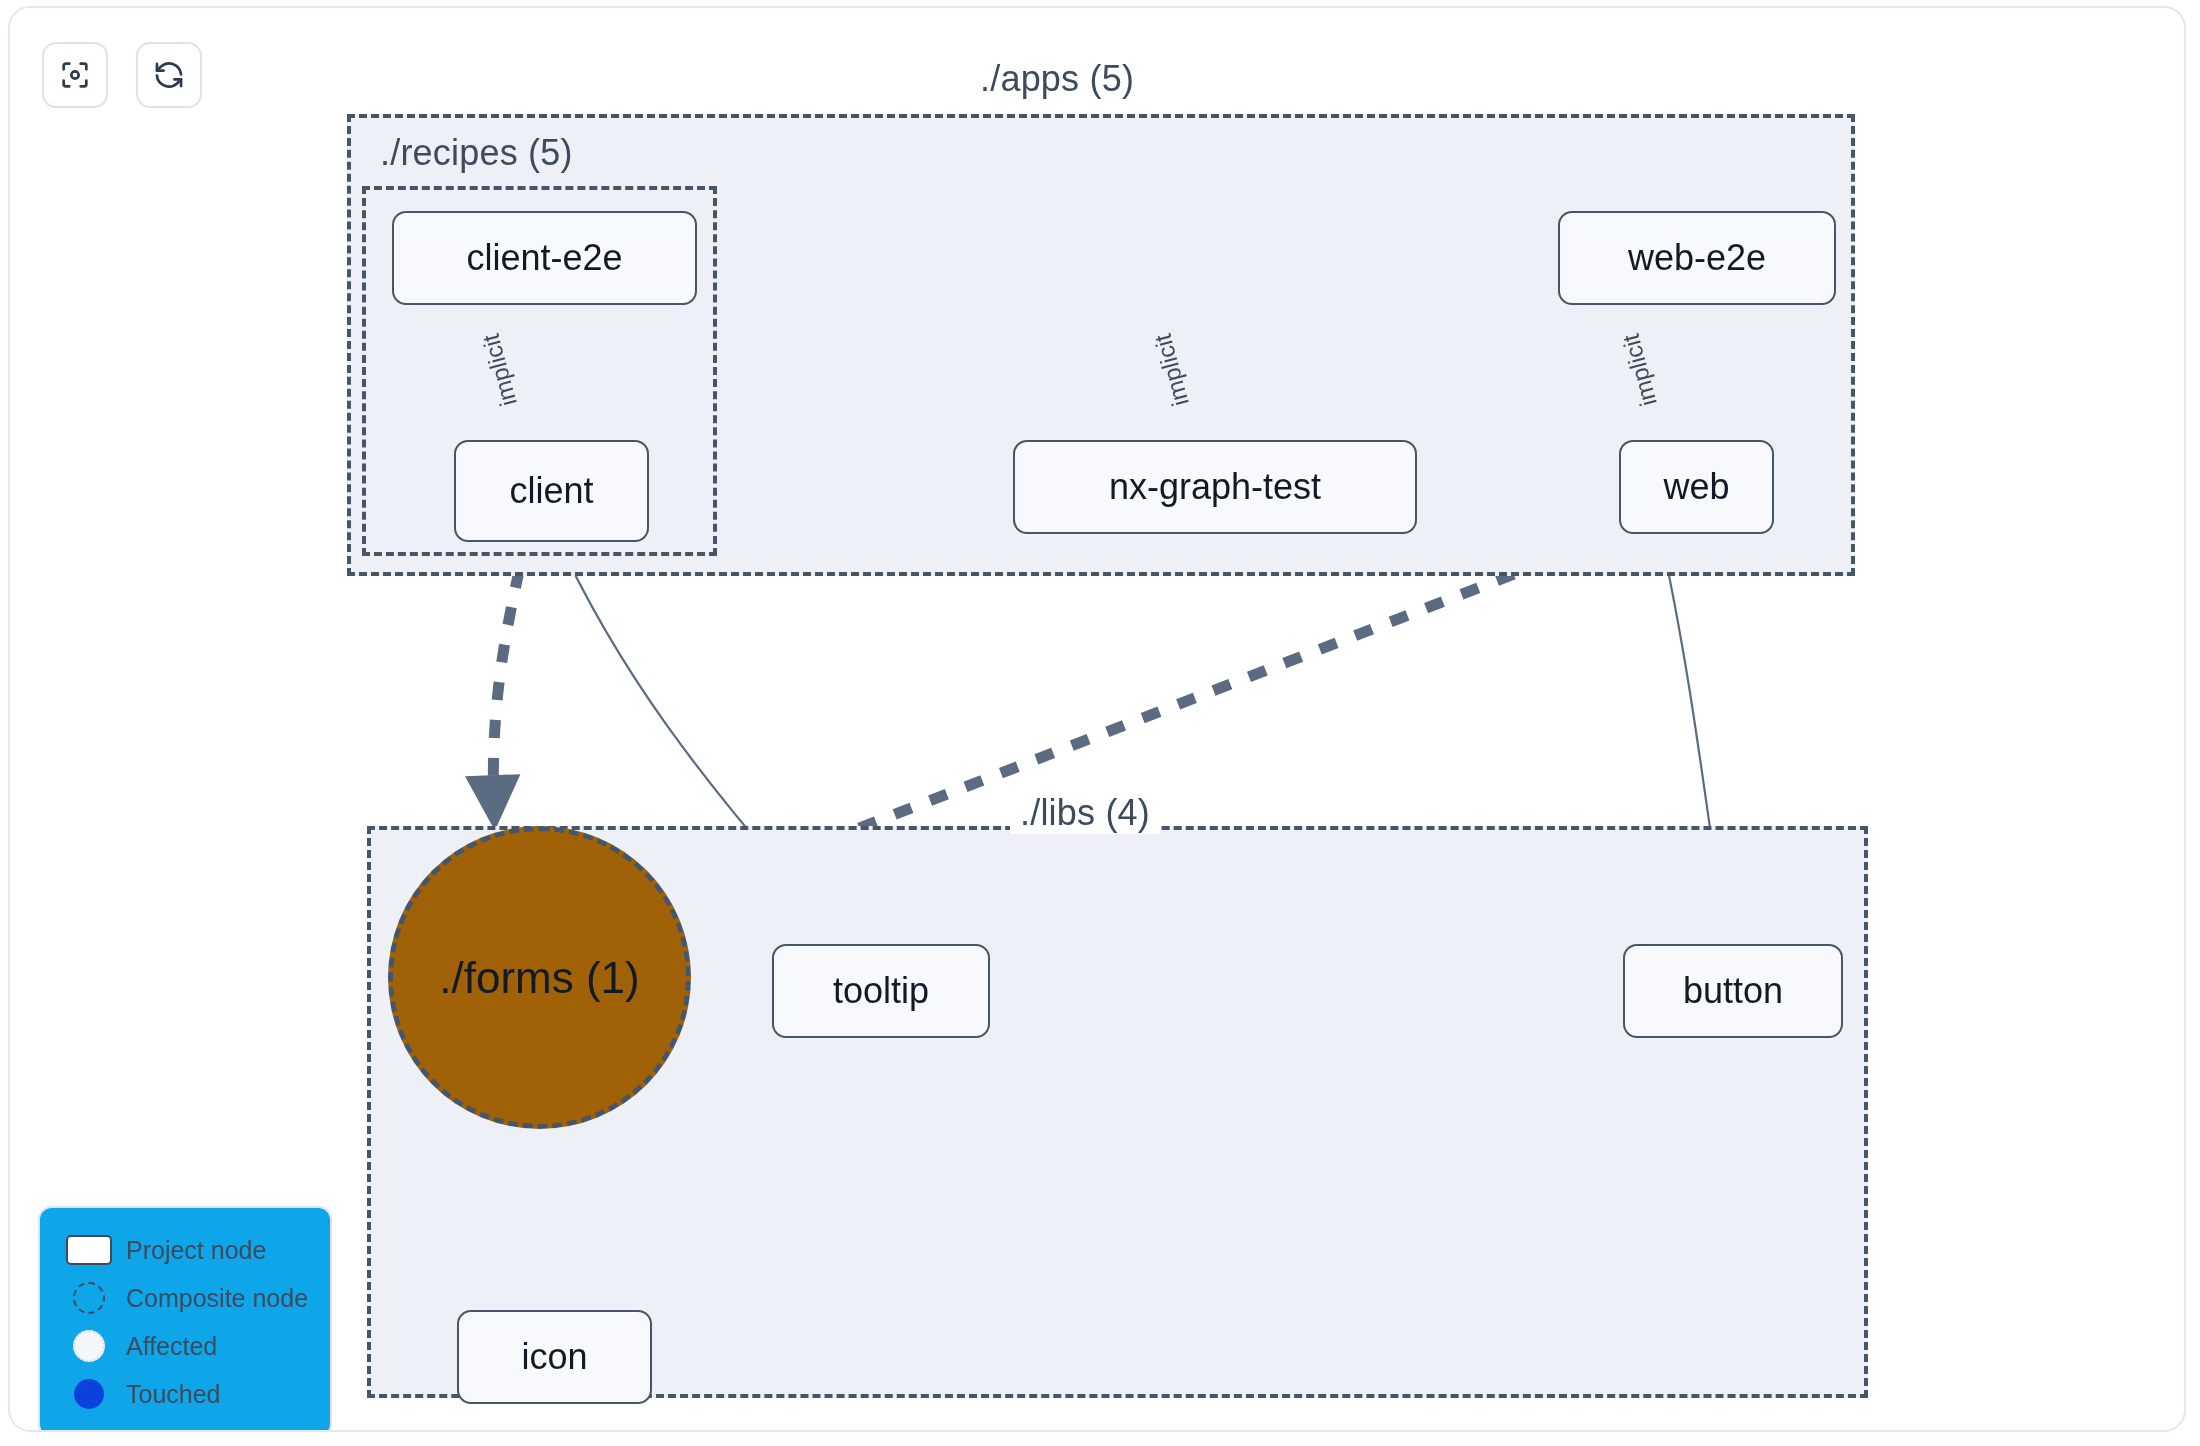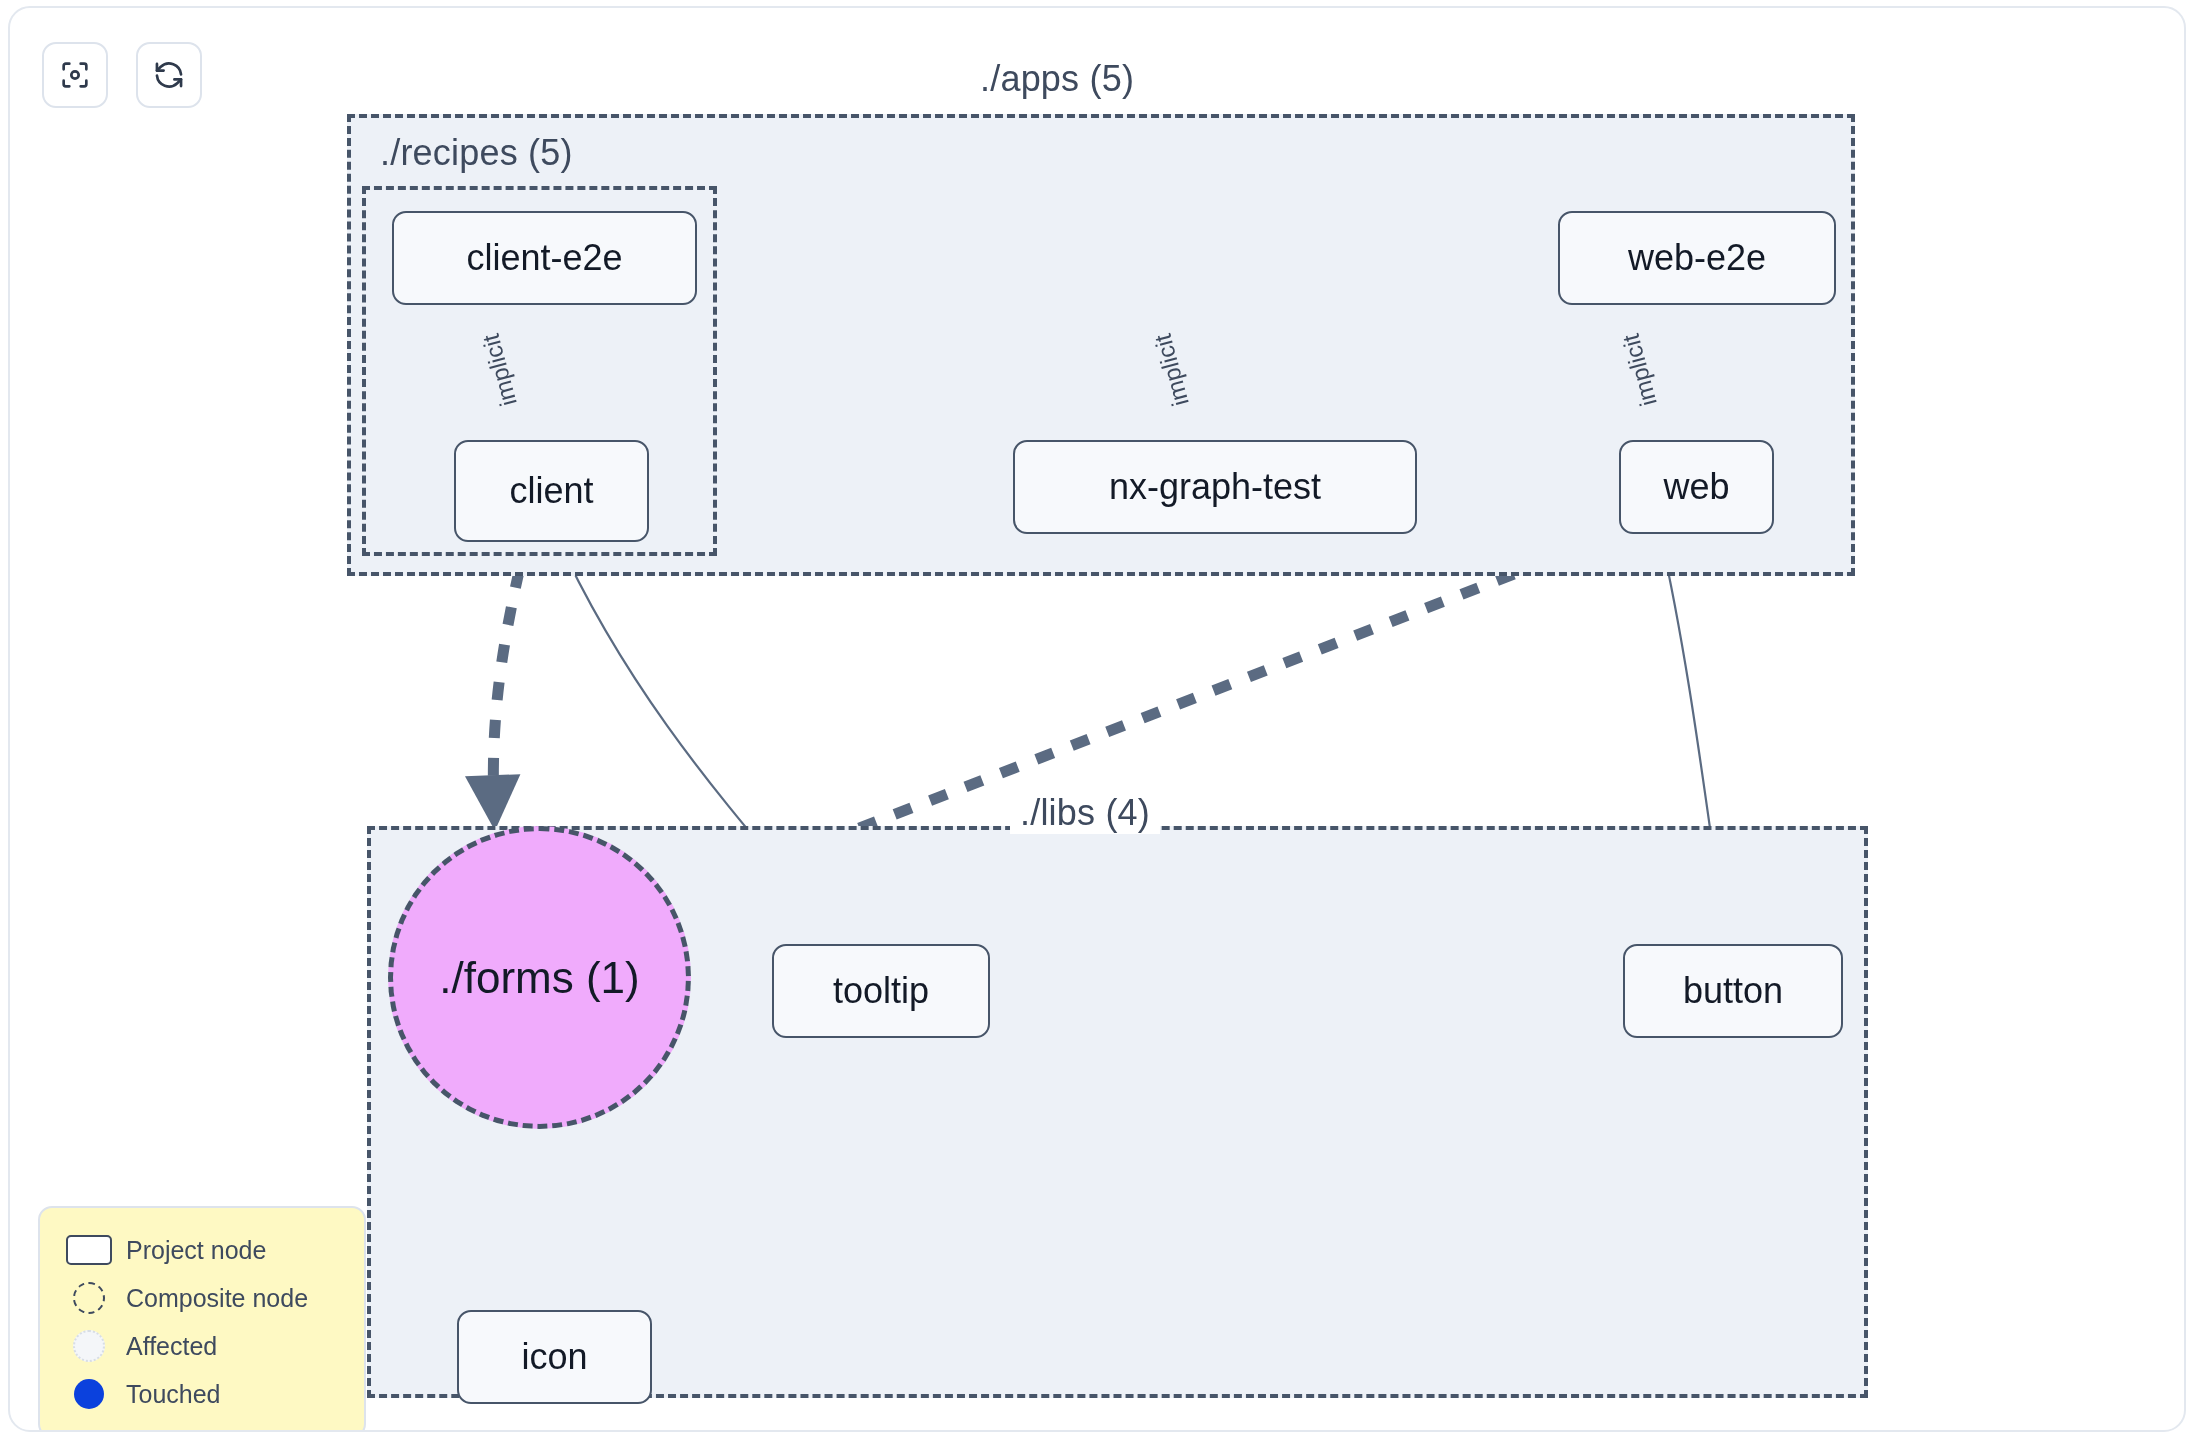--- a/index.html
+++ b/index.html
@@ -105,21 +105,21 @@
     white-space: nowrap;
     cursor: pointer;
   }
 
   
   .composite-node {
     position: absolute;
     box-sizing: border-box;
     border: 5px dashed #475569;
     border-radius: 50%;
-    background: #f0abfc;
+    background: #a16207;
     display: flex;
     align-items: center;
     justify-content: center;
     font-size: 44px;
     color: #131a27;
     white-space: nowrap;
     cursor: pointer;
   }
 
   
@@ -129,24 +129,24 @@
     color: #3e4a5e;
     white-space: nowrap;
     transform-origin: center center;
   }
 
   
   .legend {
     position: absolute;
     left: 28px;
     top: 1198px;
-    width: 328px;
+    width: 294px;
     border: 2px solid #dde3ec;
     border-radius: 14px;
-    background: #fef9c3;
+    background: #0ea5e9;
     padding: 18px 20px 18px 22px;
     box-sizing: border-box;
     z-index: 40;
   }
   .legend-row {
     display: flex;
     align-items: center;
     height: 48px;
   }
   .legend-swatch {

